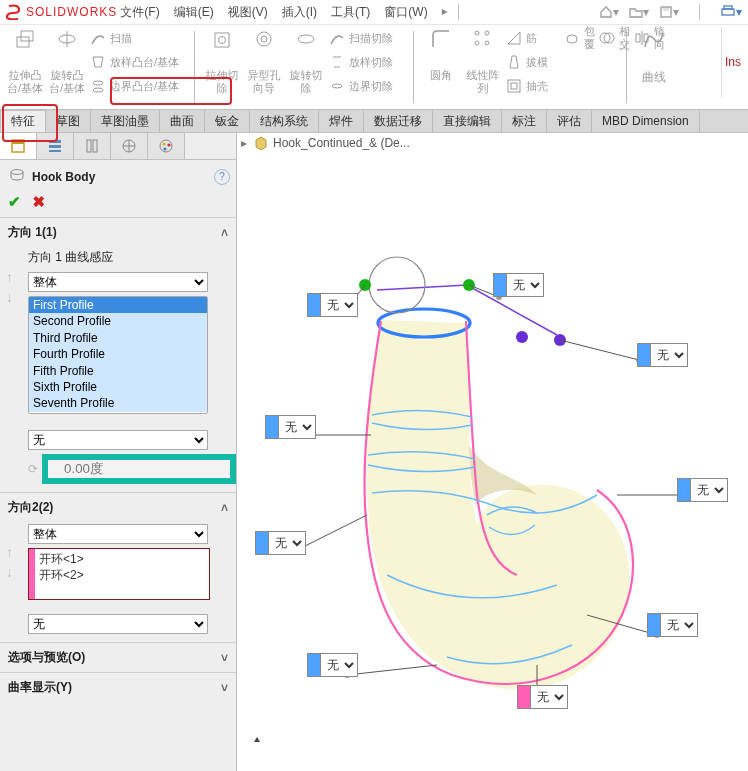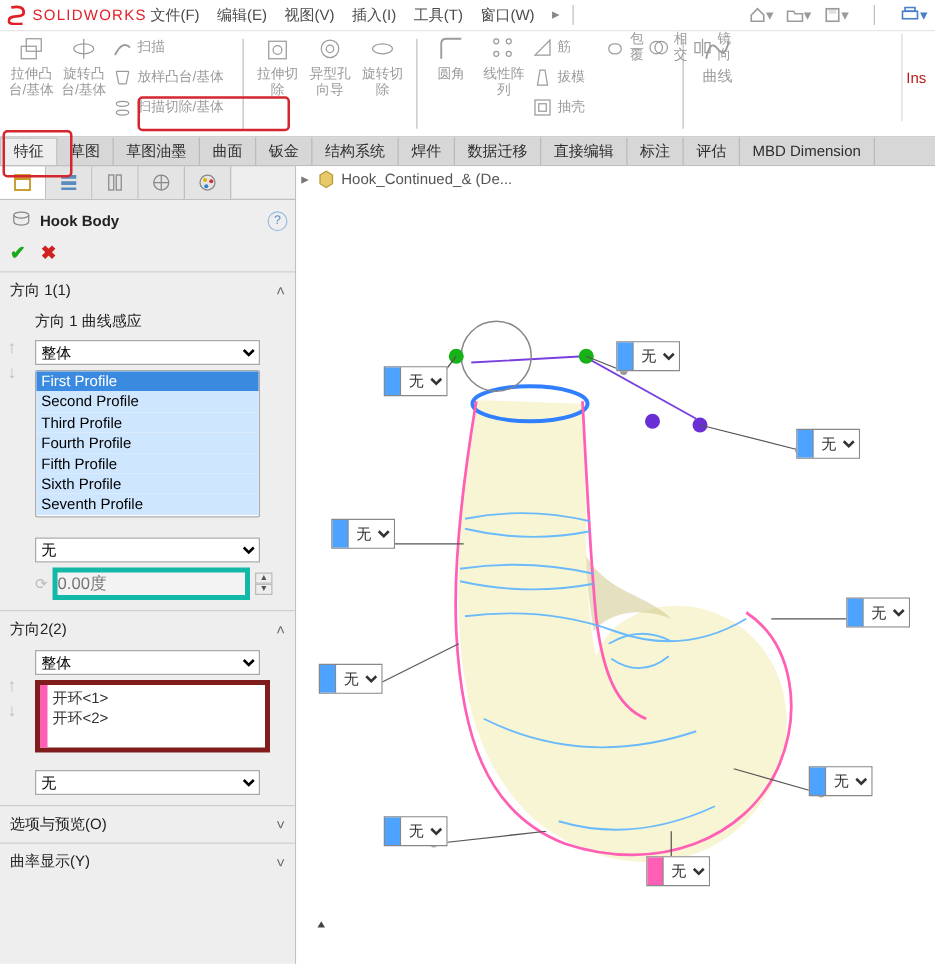--- a/index.html
+++ b/index.html
@@ -23,21 +23,21 @@
   .logo svg{margin-right:4px;}
   .menubar{display:flex;gap:14px;margin-left:3px;color:#4b4b4b;}
   .menubar span{cursor:default;}
   .titlebar .sep{width:1px;height:16px;background:var(--grey-border);margin:0 10px;}
   .titlebar .right{margin-left:auto;display:flex;gap:10px;align-items:center;color:var(--disabled);}
   .icon-btn{display:inline-flex;align-items:center;color:var(--disabled);}
   
   .ribbon{height:80px;border-bottom:1px solid var(--grey-border);display:flex;padding:2px 4px;gap:2px;}
   .ribbon-group{display:flex;flex-direction:column;justify-content:flex-start;align-items:flex-start;color:var(--disabled);font-size:11px;line-height:13px;position:relative;}
   .ribbon-sep{width:1px;background:var(--grey-border);margin:4px 4px;}
-  .big-btn{display:flex;flex-direction:column;align-items:center;justify-content:flex-start;gap:2px;width:42px;height:70px;position:relative;}
+  .big-btn{display:flex;flex-direction:column;align-items:center;justify-content:flex-start;gap:18px;width:42px;height:70px;position:relative;}
   .big-btn .ic{width:24px;height:24px;display:flex;align-items:center;justify-content:center;}
   .big-btn .lbl{text-align:center;}
   .sm-btn{display:flex;align-items:center;gap:4px;height:22px;padding:0 2px;}
   .sm-btn .ic{width:16px;height:16px;display:flex;align-items:center;justify-content:center;}
   .ribbon .ins{width:22px;height:70px;display:flex;align-items:center;justify-content:center;color:#b91c1c;border-left:1px solid #dcdcdc;margin-left:auto;}
   .hl-box{position:absolute;border:2px solid var(--highlight);border-radius:4px;pointer-events:none;}
   
   .tabstrip{height:22px;background:var(--tab-bg);display:flex;align-items:stretch;border-bottom:1px solid var(--grey-border);font-size:12px;position:relative;}
   .tabstrip .tab{padding:0 10px;display:flex;align-items:center;border-right:1px solid #bbb;color:#2e2e2e;box-sizing:border-box;}
   .tabstrip .tab.active{background:var(--panel-bg);border-top:1px solid var(--grey-border);border-left:1px solid var(--grey-border);}
@@ -47,33 +47,33 @@
   .side-tabs{height:26px;display:flex;border-bottom:1px solid var(--grey-border);}
   .side-tabs .st{flex:0 0 auto;width:36px;display:flex;align-items:center;justify-content:center;border-right:1px solid var(--grey-border);color:#777;background:#e4e4e4;}
   .side-tabs .st.active{background:#fff;}
   .prop-header{display:flex;align-items:center;gap:6px;padding:6px 6px 4px 8px;}
   .prop-header .title{font-weight:600;color:#232323;}
   .prop-header .help{margin-left:auto;color:#5a8fcd;border:1px solid #9bbbe0;border-radius:50%;width:14px;height:14px;display:flex;align-items:center;justify-content:center;font-size:10px;}
   .confirm-row{display:flex;gap:12px;padding:2px 8px 6px 8px;}
   .ok{color:#1ba81b;font-size:15px;font-weight:bold;}
   .cancel{color:#d02020;font-size:15px;font-weight:bold;}
   .section{border-top:1px solid #cfcfcf;}
-  .section-h{display:flex;align-items:center;padding:6px 8px;font-weight:400;color:#222;}
+  .section-h{display:flex;align-items:center;padding:6px 8px;font-weight:700;color:#222;}
   .section-h .chev{margin-left:auto;color:#666;}
   .section-body{padding:2px 8px 8px 28px;display:flex;flex-direction:column;gap:4px;position:relative;}
   .lbl-small{font-size:12px;color:#222;margin-bottom:2px;}
   select.combo{width:180px;height:20px;border:1px solid #aaa;background:#fff;font-size:12px;}
   select.profiles{width:180px;height:118px;border:1px solid #aaa;background:#fff;font-size:12px;}
   select.profiles option{background:#cfe6ff;color:#000;padding:1px 4px;}
   select.profiles option:first-child{background:var(--list-sel);color:#fff;}
   .angle-row{display:flex;align-items:center;gap:4px;}
-  .angle-row input{width:150px;height:18px;border:4px solid #14b8a6;background:#f3f3f3;color:#777;padding:0 0;}
+  .angle-row input{width:150px;height:18px;border:6px solid #14b8a6;background:#f3f3f3;color:#777;padding:0 16px;}
   .spin-col{display:flex;flex-direction:column;}
   .spin-col button{width:14px;height:9px;border:1px solid #bbb;background:#eee;font-size:7px;line-height:7px;padding:0;color:#555;}
-  .pink-list{width:180px;height:50px;border:4px solid #7f1d1d;background:#fff;display:flex;}
+  .pink-list{width:180px;height:50px;border:1px solid #7f1d1d;background:#fff;display:flex;}
   .pink-bar{width:6px;background:var(--pink);}
   .pink-items{padding:2px 4px;font-size:12px;line-height:16px;}
   .side-arrows{position:absolute;left:6px;display:flex;flex-direction:column;gap:4px;color:#bfbfbf;font-size:14px;}
   
   .canvas{flex:1;position:relative;background:#fff;}
   .doc-tab{position:absolute;top:2px;left:4px;display:flex;align-items:center;gap:4px;color:#555;}
   .crumb{color:#777;margin-right:2px;}
   .callout{position:absolute;display:flex;align-items:center;border:1px solid #888;background:#fff;height:22px;}
   .callout .cap{width:12px;height:100%;background:#4da3ff;border-right:1px solid #888;}
   .callout.pink .cap{background:var(--pink);}
@@ -170,21 +170,21 @@
           </span>
           <span>放样凸台/基体</span>
         </div>
       <div class="sm-btn">
           <span class="ic">
             <svg width="16" height="16">
               <ellipse cx="8" cy="5" rx="5" ry="2" fill="none" stroke="#9b9b9b"></ellipse>
               <ellipse cx="8" cy="12" rx="5" ry="2" fill="none" stroke="#9b9b9b"></ellipse>
             </svg>
           </span>
-          <span>扫描切除/基体</span>
+          <span>边界凸台/基体</span>
         </div>
     </div>
   </div>
   <div class="ribbon-sep"></div>
 
   <div class="ribbon-group" style="flex-direction:row;">
     <div class="big-btn">
       <span class="ic">
           <svg width="24" height="24">
             <rect x="5" y="6" width="14" height="14" fill="none" stroke="#9b9b9b"></rect>
@@ -205,20 +205,46 @@
 向导</span>
     </div>
     <div class="big-btn">
       <span class="ic">
           <svg width="24" height="24">
             <ellipse cx="12" cy="12" rx="8" ry="4" fill="none" stroke="#9b9b9b"></ellipse>
           </svg>
         </span>
       <span class="lbl" style="white-space:pre;">旋转切
 除</span>
+    </div>
+    <div style="display:flex;flex-direction:column;justify-content:space-between;height:70px;width:80px;">
+      <div class="sm-btn">
+          <span class="ic">
+            <svg width="16" height="16">
+              <path d="M2 14 Q8 2 14 8" fill="none" stroke="#9b9b9b" stroke-width="1.5"></path>
+            </svg>
+          </span>
+          <span>扫描切除</span>
+        </div>
+      <div class="sm-btn">
+          <span class="ic">
+            <svg width="16" height="16">
+              <path d="M4 3h8 M5 13h6" fill="none" stroke="#9b9b9b"></path>
+            </svg>
+          </span>
+          <span>放样切除</span>
+        </div>
+      <div class="sm-btn">
+          <span class="ic">
+            <svg width="16" height="16">
+              <ellipse cx="8" cy="8" rx="5" ry="2" fill="none" stroke="#9b9b9b"></ellipse>
+            </svg>
+          </span>
+          <span>边界切除</span>
+        </div>
     </div>
   </div>
   <div class="ribbon-sep"></div>
 
   <div class="ribbon-group" style="flex-direction:row;">
     <div class="big-btn">
       <span class="ic">
           <svg width="24" height="24">
             <path d="M4 20 V8 Q4 4 8 4 H20" fill="none" stroke="#9b9b9b" stroke-width="1.5"></path>
           </svg>

